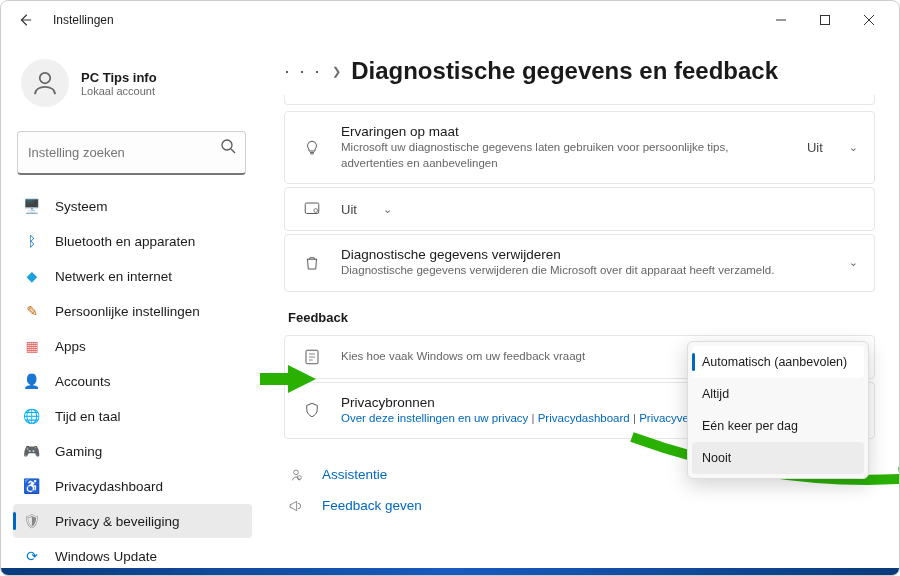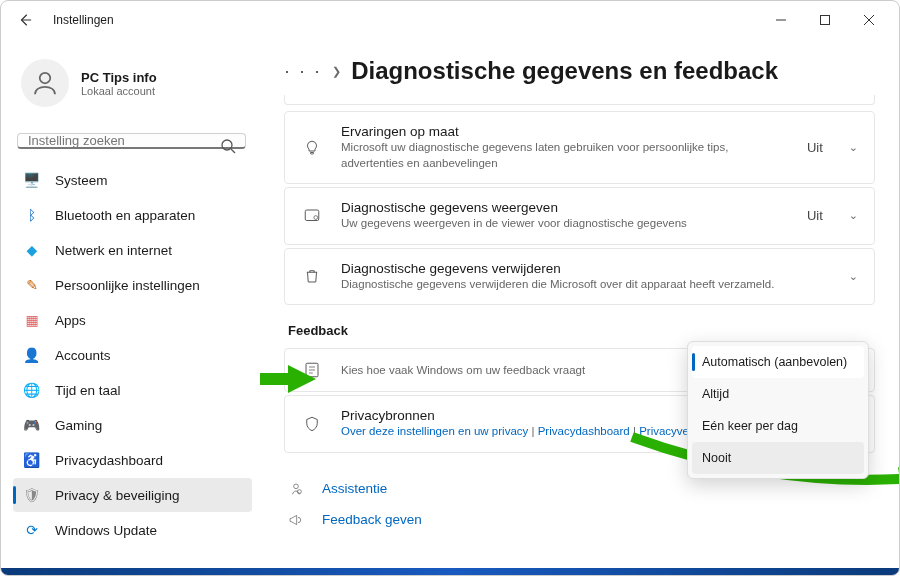--- a/index.html
+++ b/index.html
@@ -9,21 +9,21 @@
 .titlebar .title { font-size: 12px; margin-left: 12px; color: #1a1a1a; }
 .titlebar .winctrls { margin-left: auto; display: flex; }
 .titlebar .winctrls div { width: 44px; height: 30px; display: flex; align-items: center; justify-content: center; cursor: pointer; }
 .layout { display: flex; height: calc(100% - 38px); }
 .sidebar { width: 255px; padding: 0 4px 0 12px; display: flex; flex-direction: column; }
 .user { display: flex; align-items: center; padding: 20px 8px 20px 8px; gap: 12px; }
 .avatar { width: 48px; height: 48px; border-radius: 50%; background: #f0f0f0; display: flex; align-items: center; justify-content: center; }
 .user-name { font-size: 13px; font-weight: 600; color: #1a1a1a; }
 .user-sub { font-size: 11px; color: #6a6a6a; }
 .searchwrap { margin: 4px 6px 14px 4px; position: relative; }
-.search { width: 100%; height: 16px; border: 1px solid #d0d0d0; border-bottom: 2px solid #777; border-radius: 4px; padding: 0 32px 0 10px; font-size: 13px; background: #fdfdfd; }
+.search { width: 100%; height: 44px; border: 1px solid #d0d0d0; border-bottom: 2px solid #777; border-radius: 4px; padding: 0 32px 0 10px; font-size: 13px; background: #fdfdfd; }
 .search-icon { position: absolute; right: 10px; top: 7px; color: #555; }
 .nav { list-style: none; }
 .nav li { display: flex; align-items: center; gap: 14px; height: 34px; padding: 0 10px; border-radius: 4px; cursor: pointer; font-size: 13.5px; color: #1a1a1a; margin-bottom: 1px; }
 .nav li.active { background: #eaeaea; position: relative; }
 .nav li.active::before { content: ""; position: absolute; left: 0; top: 8px; bottom: 8px; width: 3px; background: #0067c0; border-radius: 2px; }
 .nav .nicon { width: 18px; text-align: center; font-size: 14px; }
 .main { flex: 1; padding: 18px 24px 0 28px; overflow: hidden; position: relative; }
 .crumb { display: flex; align-items: center; gap: 10px; margin-bottom: 10px; }
 .crumb .dots { font-size: 18px; color: #444; letter-spacing: 2px; cursor: pointer; }
 .crumb .chev { color: #6a6a6a; font-size: 11px; }
@@ -177,24 +177,20 @@
         <div class="cchev">⌄</div>
       </div>
 
       <div class="card">
         <div class="cicon">
             <svg width="18" height="18" viewBox="0 0 24 24">
               <rect x="3" y="4" width="18" height="14" rx="2" stroke="#555" stroke-width="1.3" fill="none"></rect>
               <circle cx="17" cy="14" r="2.5" stroke="#555" fill="none"></circle>
             </svg>
           </div>
-        <div class="cbody">
-          <div class="ctitle">Diagnostische gegevens weergeven</div>
-          <div class="cdesc">Uw gegevens weergeven in de viewer voor diagnostische gegevens</div>
-        </div>
         <div class="cvalue">Uit</div>
         <div class="cchev">⌄</div>
       </div>
 
       <div class="card">
         <div class="cicon">
             <svg width="18" height="18" viewBox="0 0 24 24">
               <path d="M5 7h14M9 7V5h6v2m-9 0l1 13h10l1-13" stroke="#555" stroke-width="1.3" fill="none"></path>
             </svg>
           </div>

